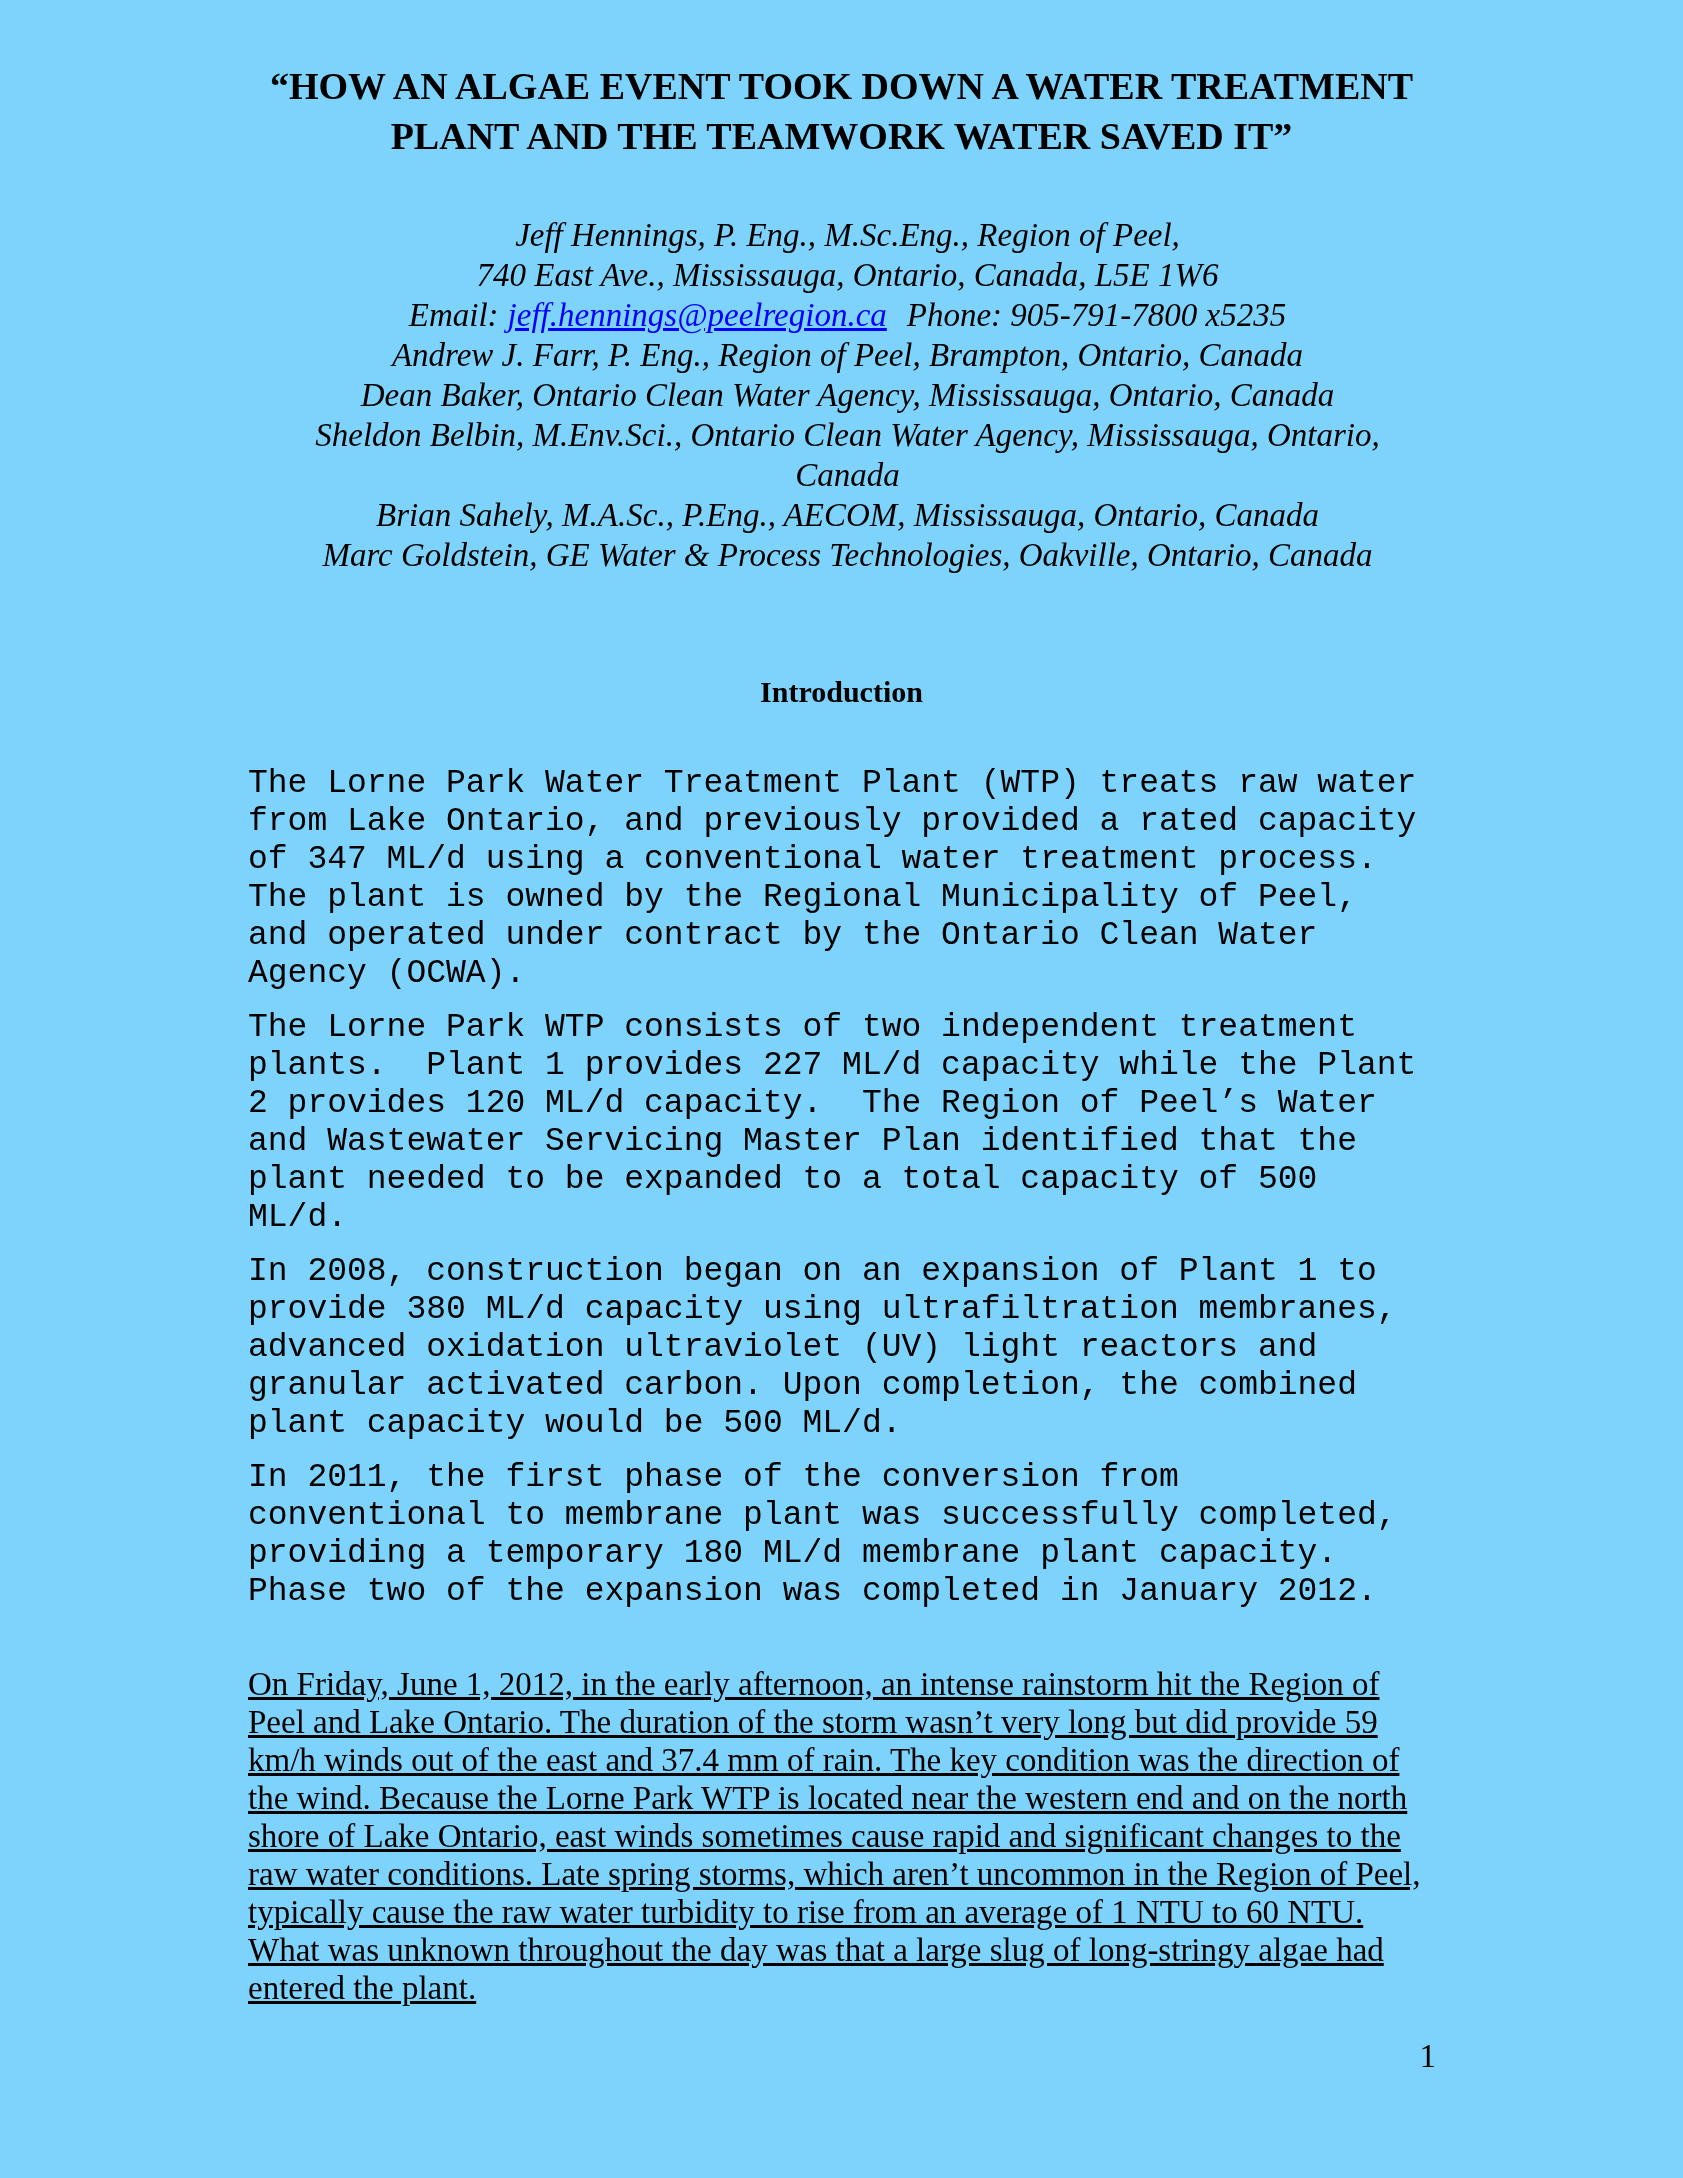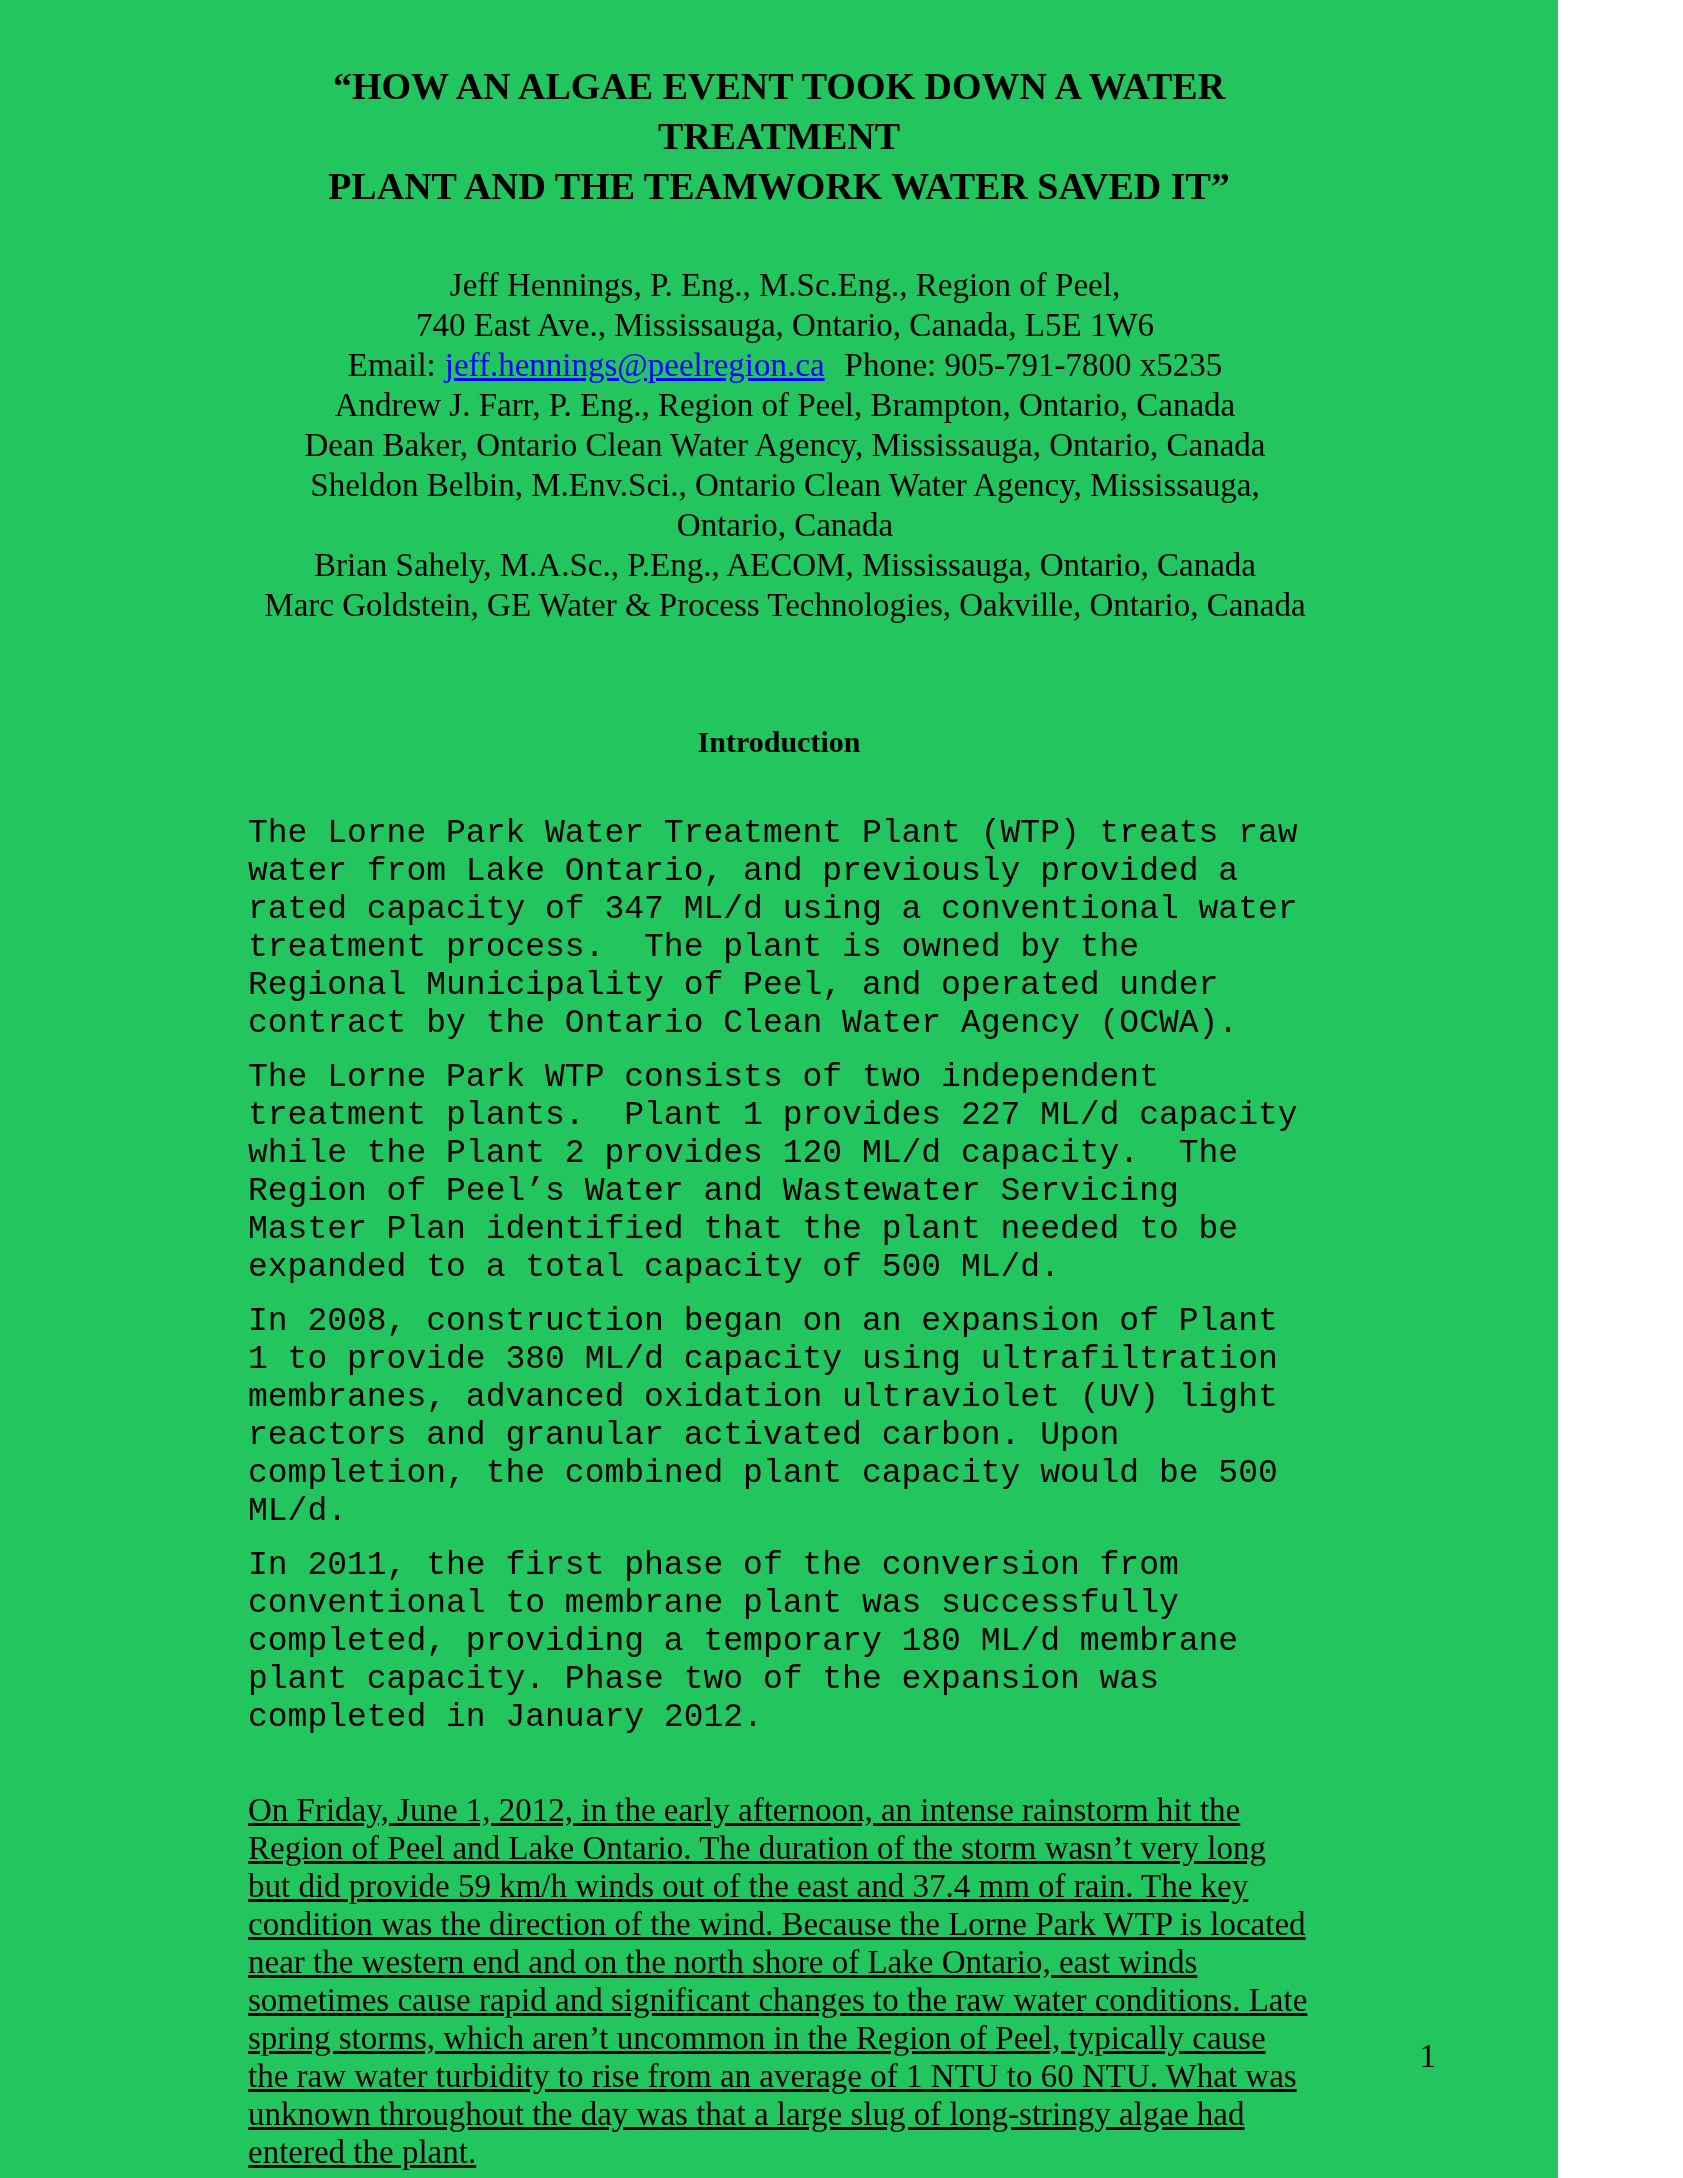--- a/index.html
+++ b/index.html
@@ -1,36 +1,37 @@
 <!DOCTYPE html>
 <html><head>
 <meta charset="utf-8">
 <style>
   * { margin: 0; padding: 0; box-sizing: border-box; }
   html, body { background: #ffffff; }
   .page {
     position: relative;
-    width: 1558px;
+    width: 1683px;
     height: 2178px;
-    background: #22c55e;
+    background: #7dd3fc;
     color: #000000;
     font-family: "Liberation Serif", "DejaVu Serif", serif;
     font-size: 33px;
     line-height: 38px;
     padding: 61px 248px 0 248px;
   }
   .title {
     text-align: center;
     font-weight: bold;
     font-size: 38px;
     line-height: 50px;
   }
   .authors {
     margin-top: 54px;
     text-align: center;
+    font-style: italic;
     font-size: 33px;
     line-height: 40px;
     margin-left: 12px;
   }
   .authors .email-link {
     color: #0000ff;
     text-decoration: underline;
     margin-left: 9px;
     cursor: pointer;
   }

